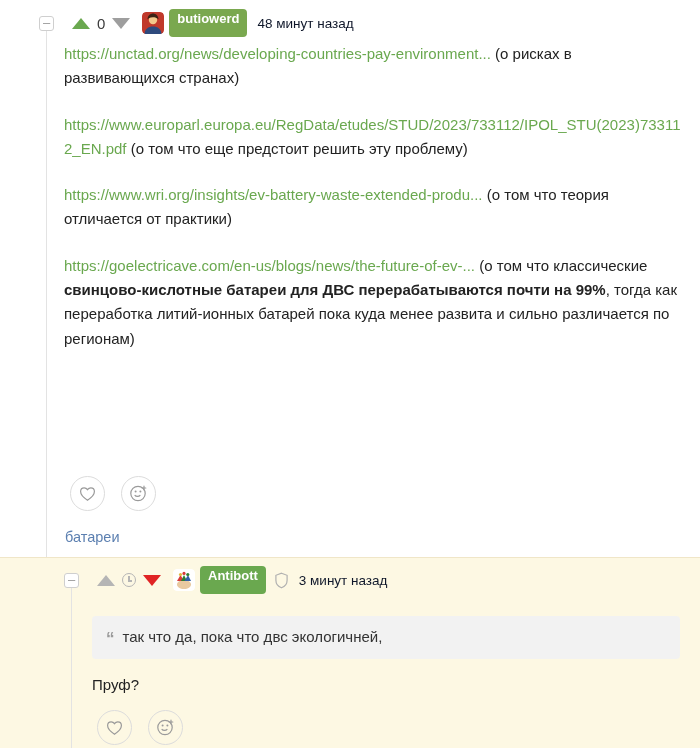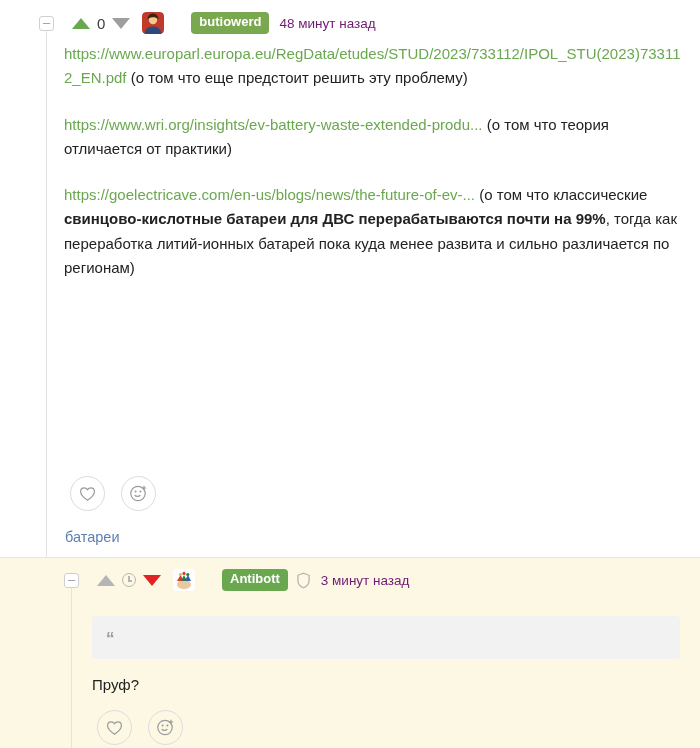--- a/index.html
+++ b/index.html
@@ -107,43 +107,43 @@
   .avatar {
     width: 22px; height: 22px;
     border-radius: 4px;
     margin-left: 12px;
     flex: 0 0 auto;
     overflow: hidden;
     display: block;
   }
 
   .username {
-    margin-left: 27px;
+    margin-left: 5px;
     font-size: 13px;
     font-weight: bold;
     color: #ffffff;
-    padding: 3px 8px 5px 8px;
+    padding: 3px 8px 11px 8px;
     border-radius: 4px;
     line-height: 1.1;
     cursor: pointer;
     white-space: nowrap;
   }
   .username.u1 { background: #7aa84f; }
   .username.u2 { background: #6aa84f; }
 
   .shield {
     margin-left: 8px;
     width: 15px; height: 17px;
     flex: 0 0 auto;
   }
 
   .timestamp {
     margin-left: 10px;
     font-size: 13.5px;
-    color: #701a75;
+    color: #0f172a;
     white-space: nowrap;
   }
 
   
   .body {
     font-size: 15px;
     line-height: 1.62;
     color: #222222;
   }
   .body p { margin: 0 0 22px 0; }
@@ -238,20 +238,21 @@
         <path d="M2.5 22c0-5 4-7.5 8.5-7.5S19.5 17 19.5 22z" fill="#2e4a7d"></path>
         <path d="M5.5 7.5c0-4 3-6 5.5-6s5.5 2 5.5 6c0 0-2-2.2-5.5-2.2S5.5 7.5 5.5 7.5z" fill="#3b2314"></path>
       </svg>
 
       <div class="username u1">butiowerd</div>
 
       <div class="timestamp">48 минут назад</div>
     </div>
 
     <div class="body">
+      <p><a class="link" href="#">https://unctad.org/news/developing-countries-pay-environment...</a><span> (о рисках в развивающихся странах)</span></p>
 
       <p><a class="link" href="#">https://www.europarl.europa.eu/RegData/etudes/STUD/2023/733112/IPOL_STU(2023)733112_EN.pdf</a><span> (о том что еще предстоит решить эту проблему)</span></p>
 
 
       <p><a class="link" href="#">https://www.wri.org/insights/ev-battery-waste-extended-produ...</a><span> (о том что теория отличается от практики)</span></p>
 
       <p><a class="link" href="#">https://goelectricave.com/en-us/blogs/news/the-future-of-ev-...</a><span> (о том что классические </span><b>свинцово-кислотные батареи для ДВС перерабатываются почти на 99%</b><span>, тогда как переработка литий-ионных батарей пока куда менее развита и сильно различается по регионам)</span></p>
     </div>
 
     <div class="actions">
@@ -303,20 +304,21 @@
 
       <svg class="shield" viewBox="0 0 15 17">
         <path d="M7.5 1.2l5.6 2.1v4.9c0 3.6-2.6 6.4-5.6 7.6-3-1.2-5.6-4-5.6-7.6V3.3z" fill="none" stroke="#b0b0b0" stroke-width="1.2"></path>
       </svg>
 
       <div class="timestamp">3 минут назад</div>
     </div>
 
     <div class="quote">
       <span class="quote-mark">“</span>
+      <span>так что да, пока что двс экологичней,</span>
     </div>
 
     <div class="body-text">Пруф?</div>
 
     <div class="actions">
       <div class="act-btn on-yellow">
         <svg width="17" height="16" viewBox="0 0 17 16">
           <path d="M8.5 14.2S1.6 9.9 1.6 5.6C1.6 3.3 3.3 1.8 5.2 1.8c1.5 0 2.7 1 3.3 1.9.6-.9 1.8-1.9 3.3-1.9 1.9 0 3.6 1.5 3.6 3.8 0 4.3-6.9 8.6-6.9 8.6z" fill="none" stroke="#9a9a9a" stroke-width="1.2"></path>
         </svg>
       </div>

